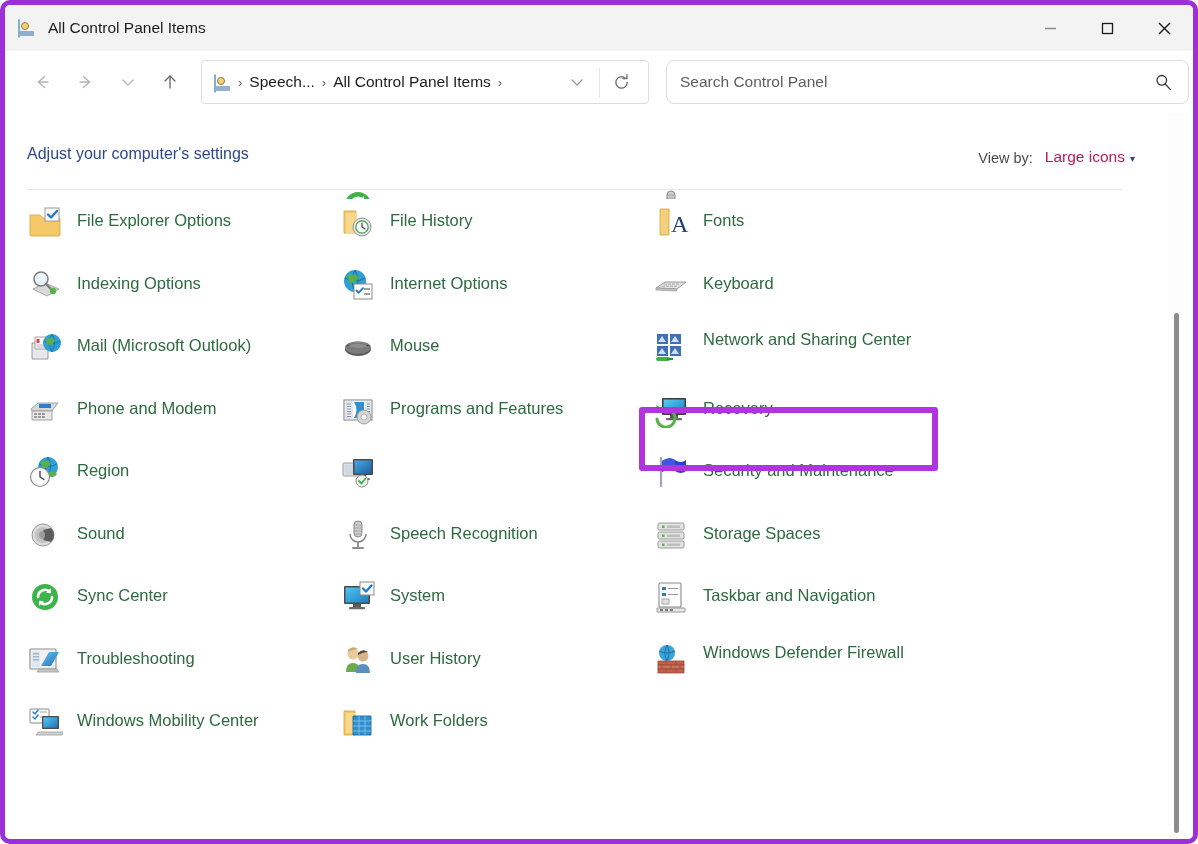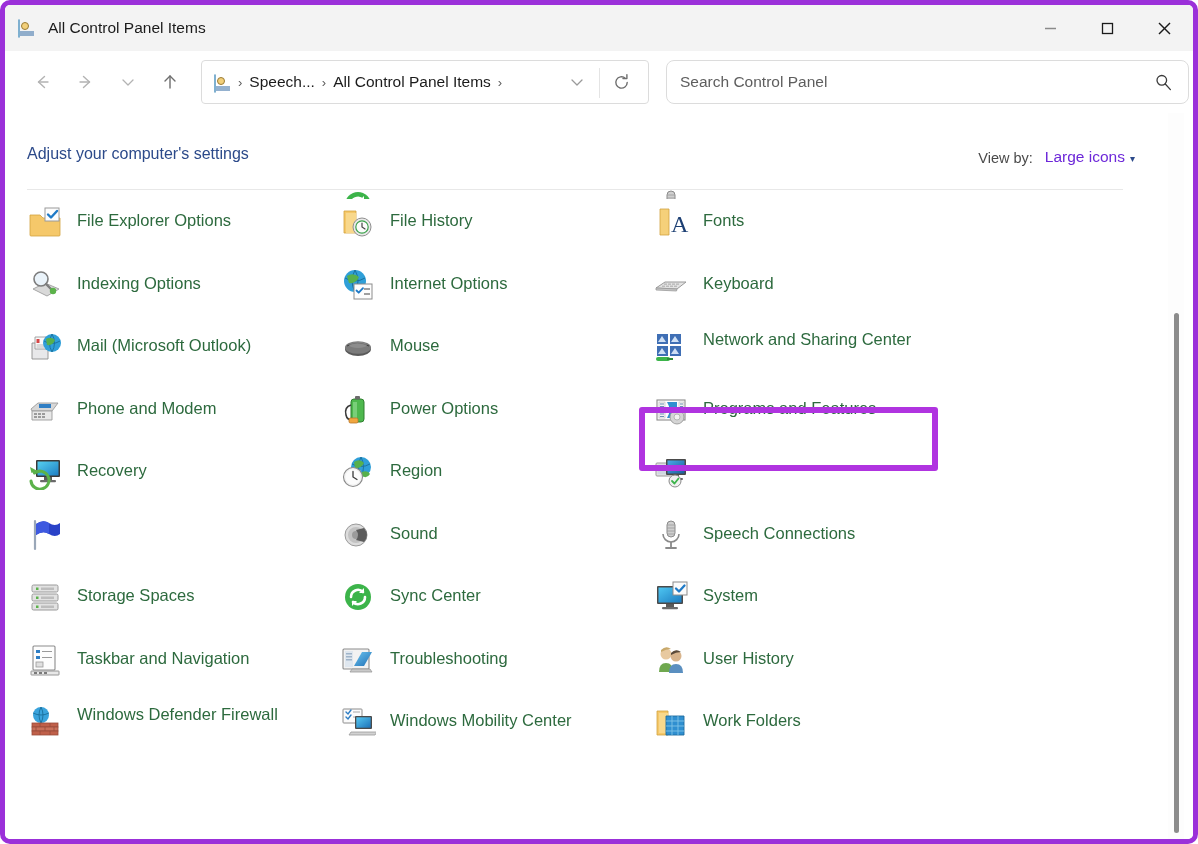--- a/index.html
+++ b/index.html
@@ -197,21 +197,21 @@
     position: absolute;
     right: 58px; top: 35px;
     display: flex;
     align-items: flex-end;
     gap: 12px;
     white-space: nowrap;
   }
   .viewby-label { font-size: 14.5px; color: #4a4a4a; }
   .viewby-value {
     font-size: 15.5px;
-    color: #6d28d9;
+    color: #be185d;
   }
   .viewby-caret {
     display: inline-block;
     margin-left: 5px;
     font-size: 10px;
     color: #2c4a8a;
   }
 
   .separator {
     position: absolute;
@@ -553,30 +553,20 @@
                 <rect x="15" y="21" width="3" height="2"></rect>
                 <rect x="7" y="24" width="3" height="2"></rect>
                 <rect x="11" y="24" width="3" height="2"></rect>
                 <rect x="15" y="24" width="3" height="2"></rect>
               </g>
             </svg></span>
           <span class="label">Phone and Modem</span>
         </div>
         <div class="item">
           <span class="icon"><svg width="36" height="36" viewBox="0 0 36 36" aria-hidden="true">
-              <rect x="11" y="7" width="13" height="23" rx="3" fill="#4eb84e" stroke="#2f7f2f" stroke-width="1"></rect>
-              <rect x="15" y="4" width="5" height="3.5" rx="1" fill="#6b6b6b"></rect>
-              <path d="M13 10 h4 v18 h-4 Z" fill="#8bd98b" opacity="0.7"></path>
-              <path d="M11 13 q-7 2 -5 10 q1 5 6 5" fill="none" stroke="#3a3a3a" stroke-width="1.6"></path>
-              <rect x="9" y="26" width="9" height="5" rx="1.5" fill="#f0a640" stroke="#b8762a" stroke-width="0.8"></rect>
-            </svg></span>
-          <span class="label">Power Options</span>
-        </div>
-        <div class="item">
-          <span class="icon"><svg width="36" height="36" viewBox="0 0 36 36" aria-hidden="true">
               <rect x="4" y="8" width="28" height="20" fill="#fdfdfd" stroke="#8c8c8c" stroke-width="1.1"></rect>
               <rect x="6" y="10" width="6" height="16" fill="#f4f4f4" stroke="#bbb" stroke-width="0.6"></rect>
               <g stroke="#6d8fb5" stroke-width="1">
                 <line x1="7" y1="12" x2="11" y2="12"></line>
                 <line x1="7" y1="14.5" x2="11" y2="14.5"></line>
                 <line x1="7" y1="17" x2="11" y2="17"></line>
                 <line x1="7" y1="19.5" x2="11" y2="19.5"></line>
                 <line x1="7" y1="22" x2="11" y2="22"></line>
                 <line x1="7" y1="24.5" x2="11" y2="24.5"></line>
               </g>
@@ -639,20 +629,21 @@
               <circle cx="22" cy="27" r="6" fill="#f0f0f0" stroke="#8a8a8a" stroke-width="1"></circle>
               <path d="M19 27 l2.5 2.5 l4 -5" fill="none" stroke="#3cb44a" stroke-width="1.8" stroke-linecap="round" stroke-linejoin="round"></path>
             </svg></span>
         </div>
         <div class="item">
           <span class="icon"><svg width="36" height="36" viewBox="0 0 36 36" aria-hidden="true">
               <line x1="8" y1="4" x2="8" y2="32" stroke="#9aa7b8" stroke-width="2.2" stroke-linecap="round"></line>
               <path d="M9 7 q7 -5 13 -1 q6 4 11 0 l0 11 q-5 4 -11 0 q-6 -4 -13 1 Z" fill="#2a42c8"></path>
               <path d="M9 7 q7 -5 13 -1 l0 11 q-6 -4 -13 1 Z" fill="#3e59e0"></path>
             </svg></span>
+          <span class="label">Security and Maintenance</span>
         </div>
         <div class="item">
           <span class="icon"><svg width="36" height="36" viewBox="0 0 36 36" aria-hidden="true">
               <ellipse cx="16" cy="18" rx="11" ry="11" fill="#dcdcdc" stroke="#9a9a9a" stroke-width="1"></ellipse>
               <ellipse cx="16" cy="18" rx="8" ry="8" fill="#c2c2c2"></ellipse>
               <ellipse cx="16" cy="18" rx="4" ry="4" fill="#9b9b9b"></ellipse>
               <path d="M24 11 q6 7 0 14 l-8 -2 q4 -5 0 -10 Z" fill="#5c5c5c"></path>
             </svg></span>
           <span class="label">Sound</span>
         </div>
@@ -662,21 +653,21 @@
               <g stroke="#9a9a9a" stroke-width="0.8">
                 <line x1="14" y1="8" x2="22" y2="8"></line>
                 <line x1="14" y1="11" x2="22" y2="11"></line>
                 <line x1="14" y1="14" x2="22" y2="14"></line>
                 <line x1="14" y1="17" x2="22" y2="17"></line>
               </g>
               <path d="M10 17 a8 8 0 0 0 16 0" fill="none" stroke="#8a8a8a" stroke-width="1.6"></path>
               <line x1="18" y1="25" x2="18" y2="30" stroke="#8a8a8a" stroke-width="1.8"></line>
               <line x1="13" y1="31" x2="23" y2="31" stroke="#8a8a8a" stroke-width="1.8" stroke-linecap="round"></line>
             </svg></span>
-          <span class="label">Speech Connections</span>
+          <span class="label">Speech Recognition</span>
         </div>
         <div class="item">
           <span class="icon"><svg width="36" height="36" viewBox="0 0 36 36" aria-hidden="true">
               <g stroke="#9a9a9a" stroke-width="1">
                 <rect x="5" y="6" width="26" height="7" rx="1.5" fill="#e2e2e2"></rect>
                 <rect x="5" y="15" width="26" height="7" rx="1.5" fill="#e2e2e2"></rect>
                 <rect x="5" y="24" width="26" height="7" rx="1.5" fill="#e2e2e2"></rect>
               </g>
               <g fill="#5bb24a">
                 <rect x="9" y="8.5" width="2.5" height="2.5"></rect>

